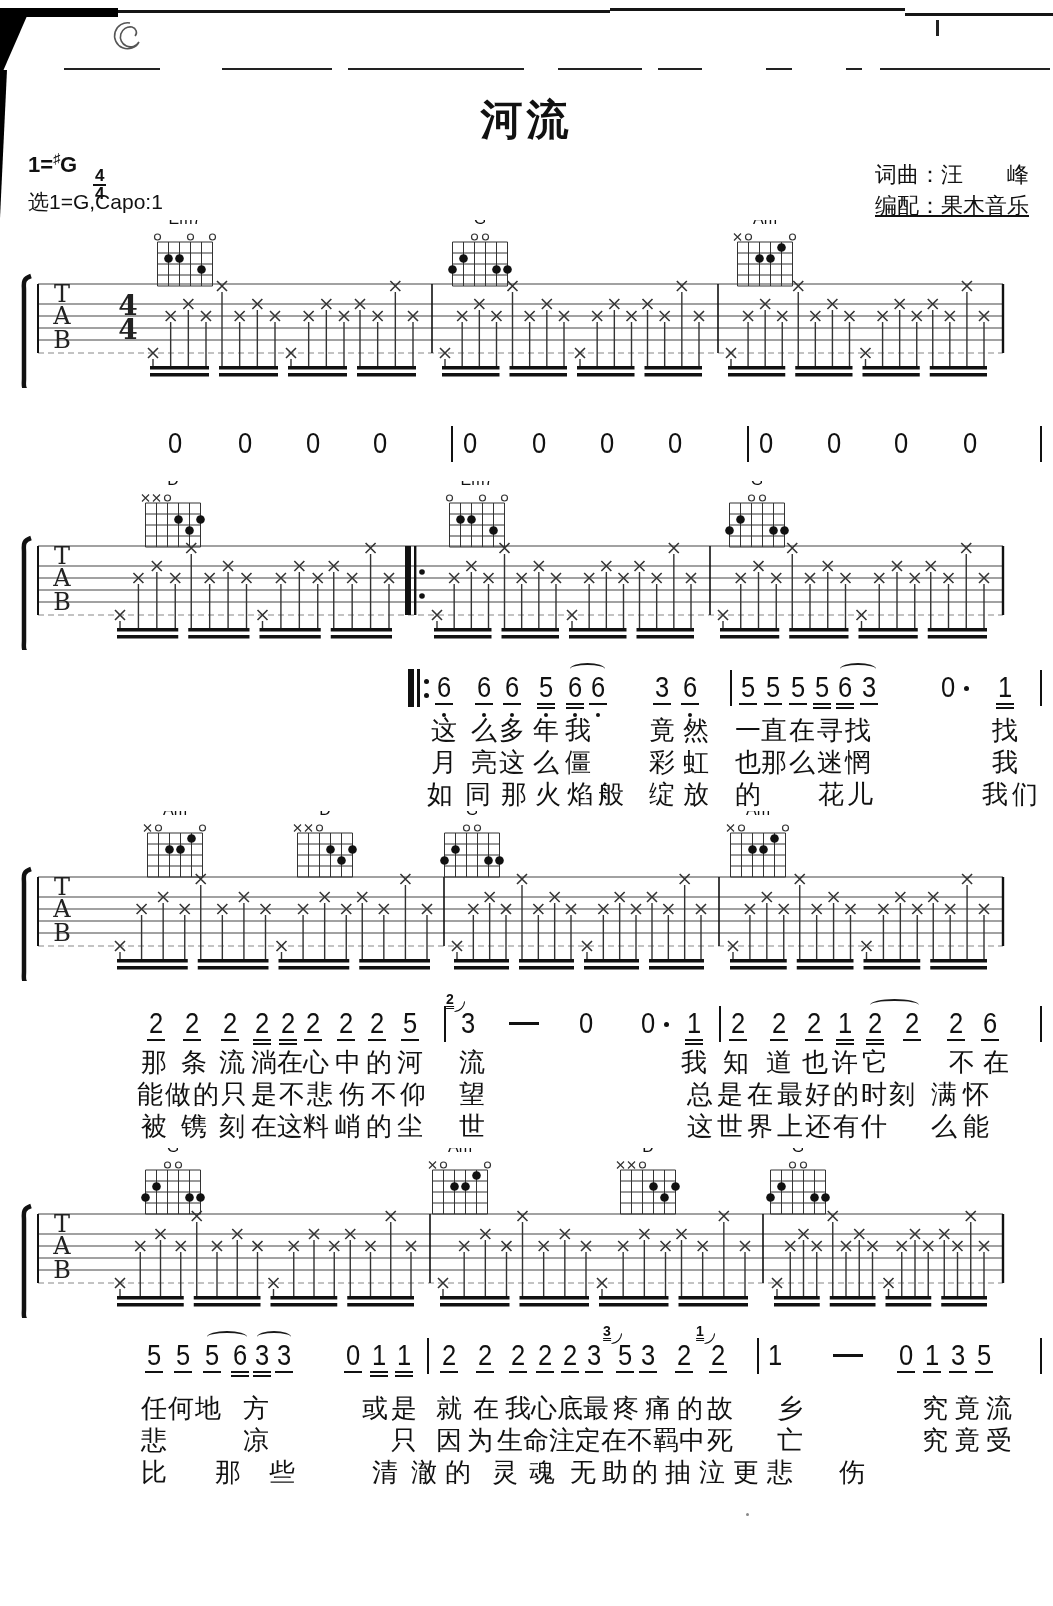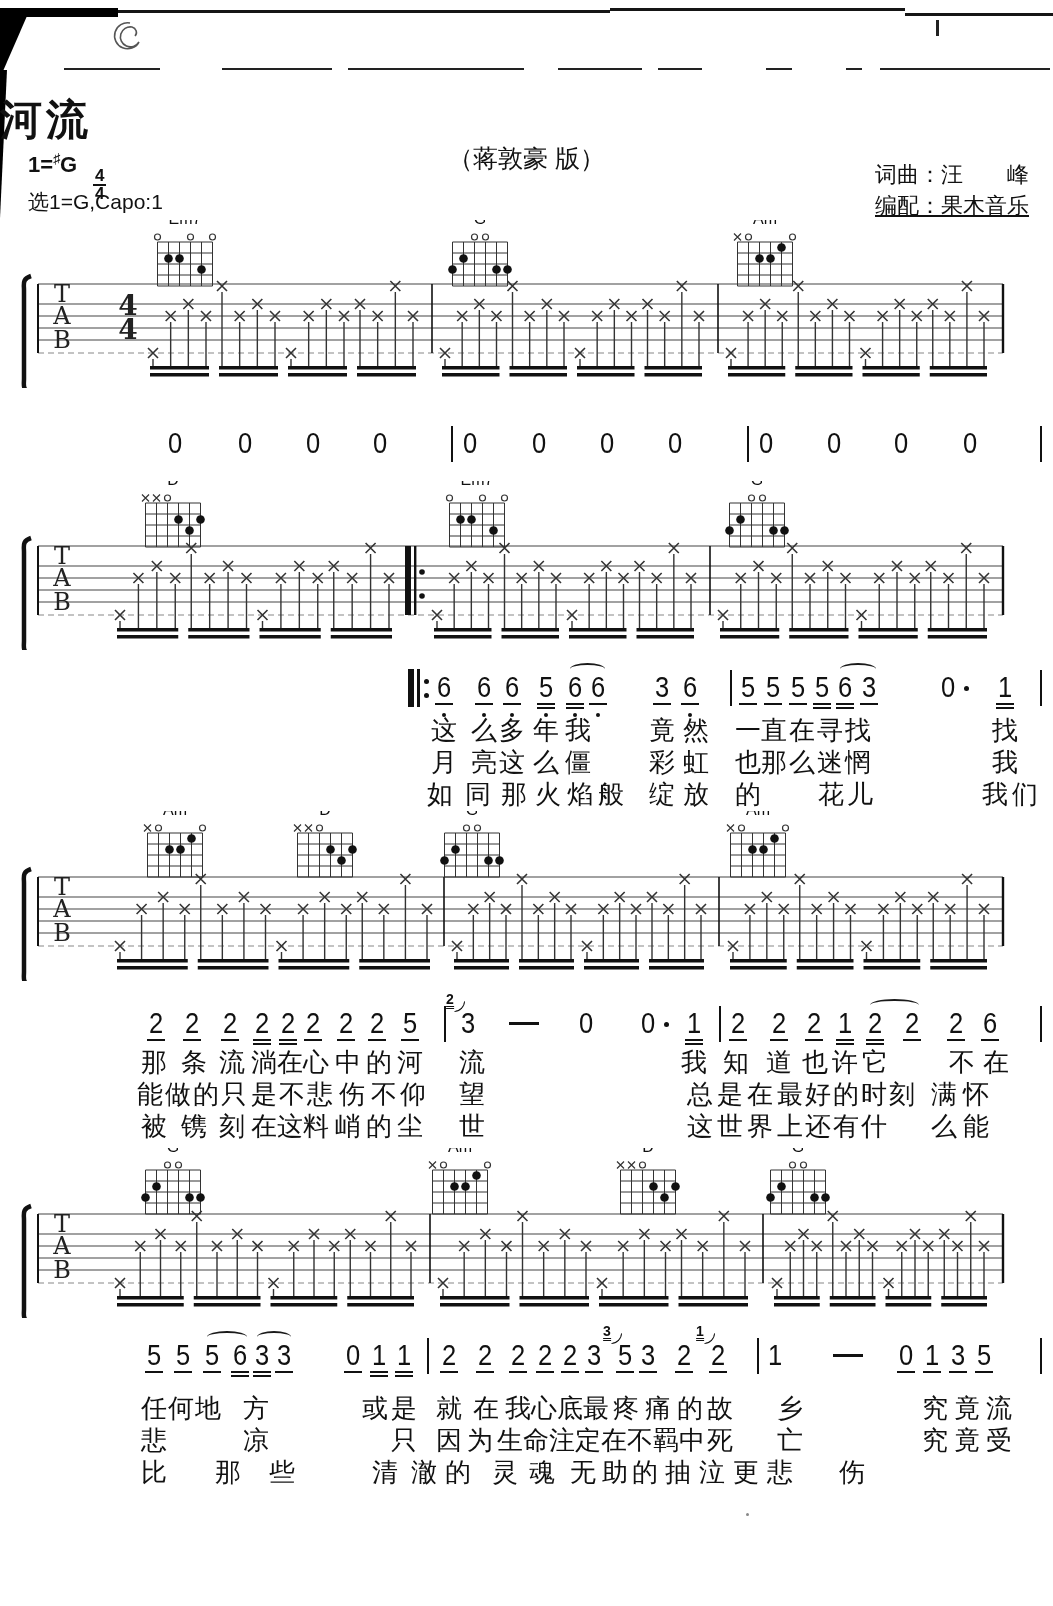--- a/index.html
+++ b/index.html
@@ -1,20 +1,20 @@
 <!DOCTYPE html>
 <html><head>
 <meta charset="utf-8">
 <style>
   html,body{margin:0;padding:0;background:#e8e8e8;}
   .page{position:relative;width:1053px;height:1606px;background:#fff;margin:0 auto;overflow:hidden;
         font-family:"Liberation Sans","DejaVu Sans",sans-serif;color:#111;}
   .abs{position:absolute;}
   
-  .title{left:0;right:0;top:92px;font-size:42px;font-weight:bold;letter-spacing:4px;}
+  .title{left:0;right:0;top:92px;text-align:center;font-size:42px;font-weight:bold;letter-spacing:4px;}
   .subtitle{left:0;right:0;top:142px;text-align:center;font-size:25px;}
   .keyline{left:28px;top:150px;font-size:22px;font-weight:600;}
   .keyline sup{font-size:14px;vertical-align:9px;}
   .frac{display:inline-flex;flex-direction:column;align-items:center;font-size:17px;line-height:14px;
         margin-left:10px;vertical-align:-9px;font-weight:600;}
   .frac .fl{width:13px;height:2px;background:#111;margin:1px 0;}
   .capoline{left:28px;top:188px;font-size:21px;}
   .credit{right:24px;font-size:22px;text-align:right;}
   .c1{top:160px;} .c2{top:191px;text-decoration:underline;}
   
@@ -65,21 +65,20 @@
   <div class="abs a-dash" style="left:766px;width:26px"></div>
   <div class="abs a-dash" style="left:846px;width:16px"></div>
   <div class="abs a-dash" style="left:880px;width:170px"></div>
   <div class="abs a-tick"></div>
   <div class="abs a-dot"></div>
   <svg class="abs" style="left:100px;top:14px" width="46" height="48">
     <path d="M30,9 a13,13 0 1,0 9,19 a10,10 0 1,1 -7,-15 c4,1 6,6 3,9" fill="none" stroke="#555" stroke-width="1.6"></path>
   </svg>
 
   <div class="abs title">河流</div>
-  <div class="abs subtitle">（蒋敦豪 版）</div>
   <div class="abs keyline">
     <span>1=</span><sup>♯</sup><span>G</span>
     <span class="frac">
       <span>4</span>
       <i class="fl"></i>
       <span>4</span>
     </span>
   </div>
   <div class="abs capoline">选1=G,Capo:1</div>
   <div class="abs credit c1">词曲：汪　　峰</div>

